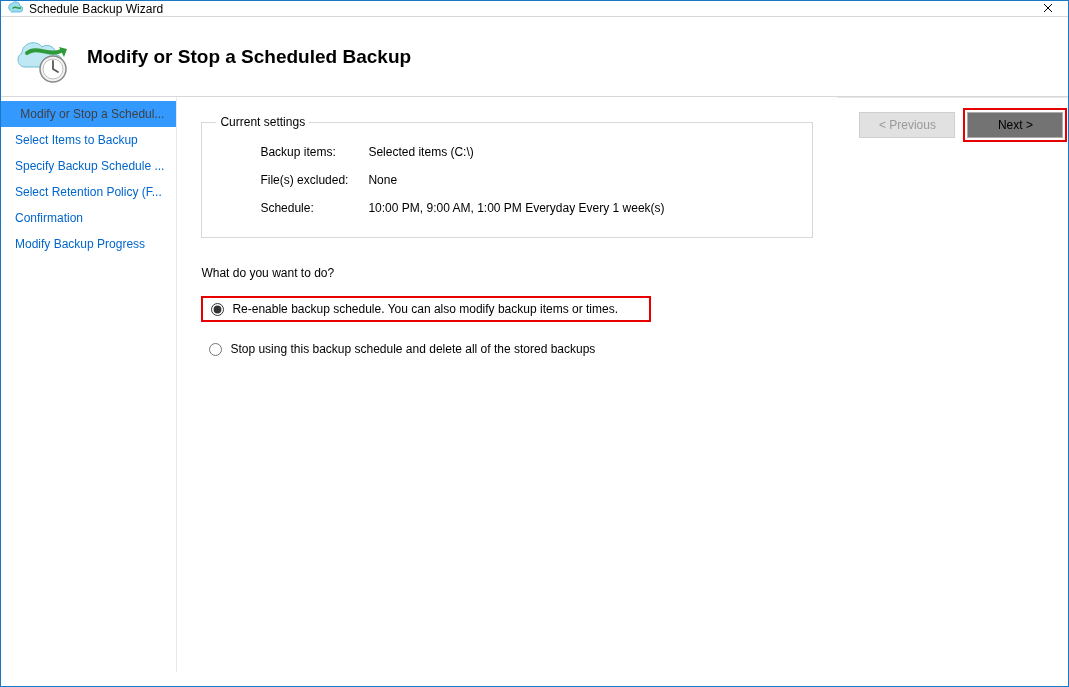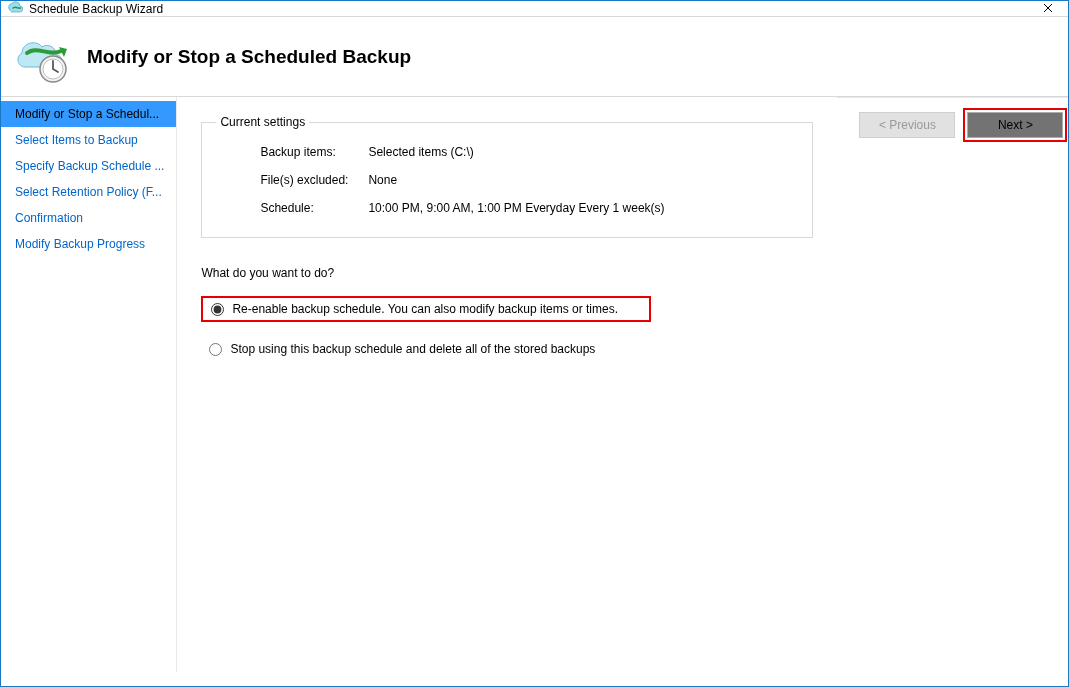--- a/index.html
+++ b/index.html
@@ -56,21 +56,22 @@
     padding: 6px 12px 6px 14px;
     font-size: 12px;
     color: #0066cc;
     cursor: pointer;
     white-space: nowrap;
     overflow: hidden;
     text-overflow: ellipsis;
   }
   .sidebar .item.active {
     background: #3399ff;
-    color: #000000;
+    color: #404040;
+    text-align: right;
   }
   .main {
     flex: 1;
     display: flex;
     flex-direction: row;
     padding: 0;
   }
   .content {
     flex: 1;
     padding: 18px 24px 0 24px;

